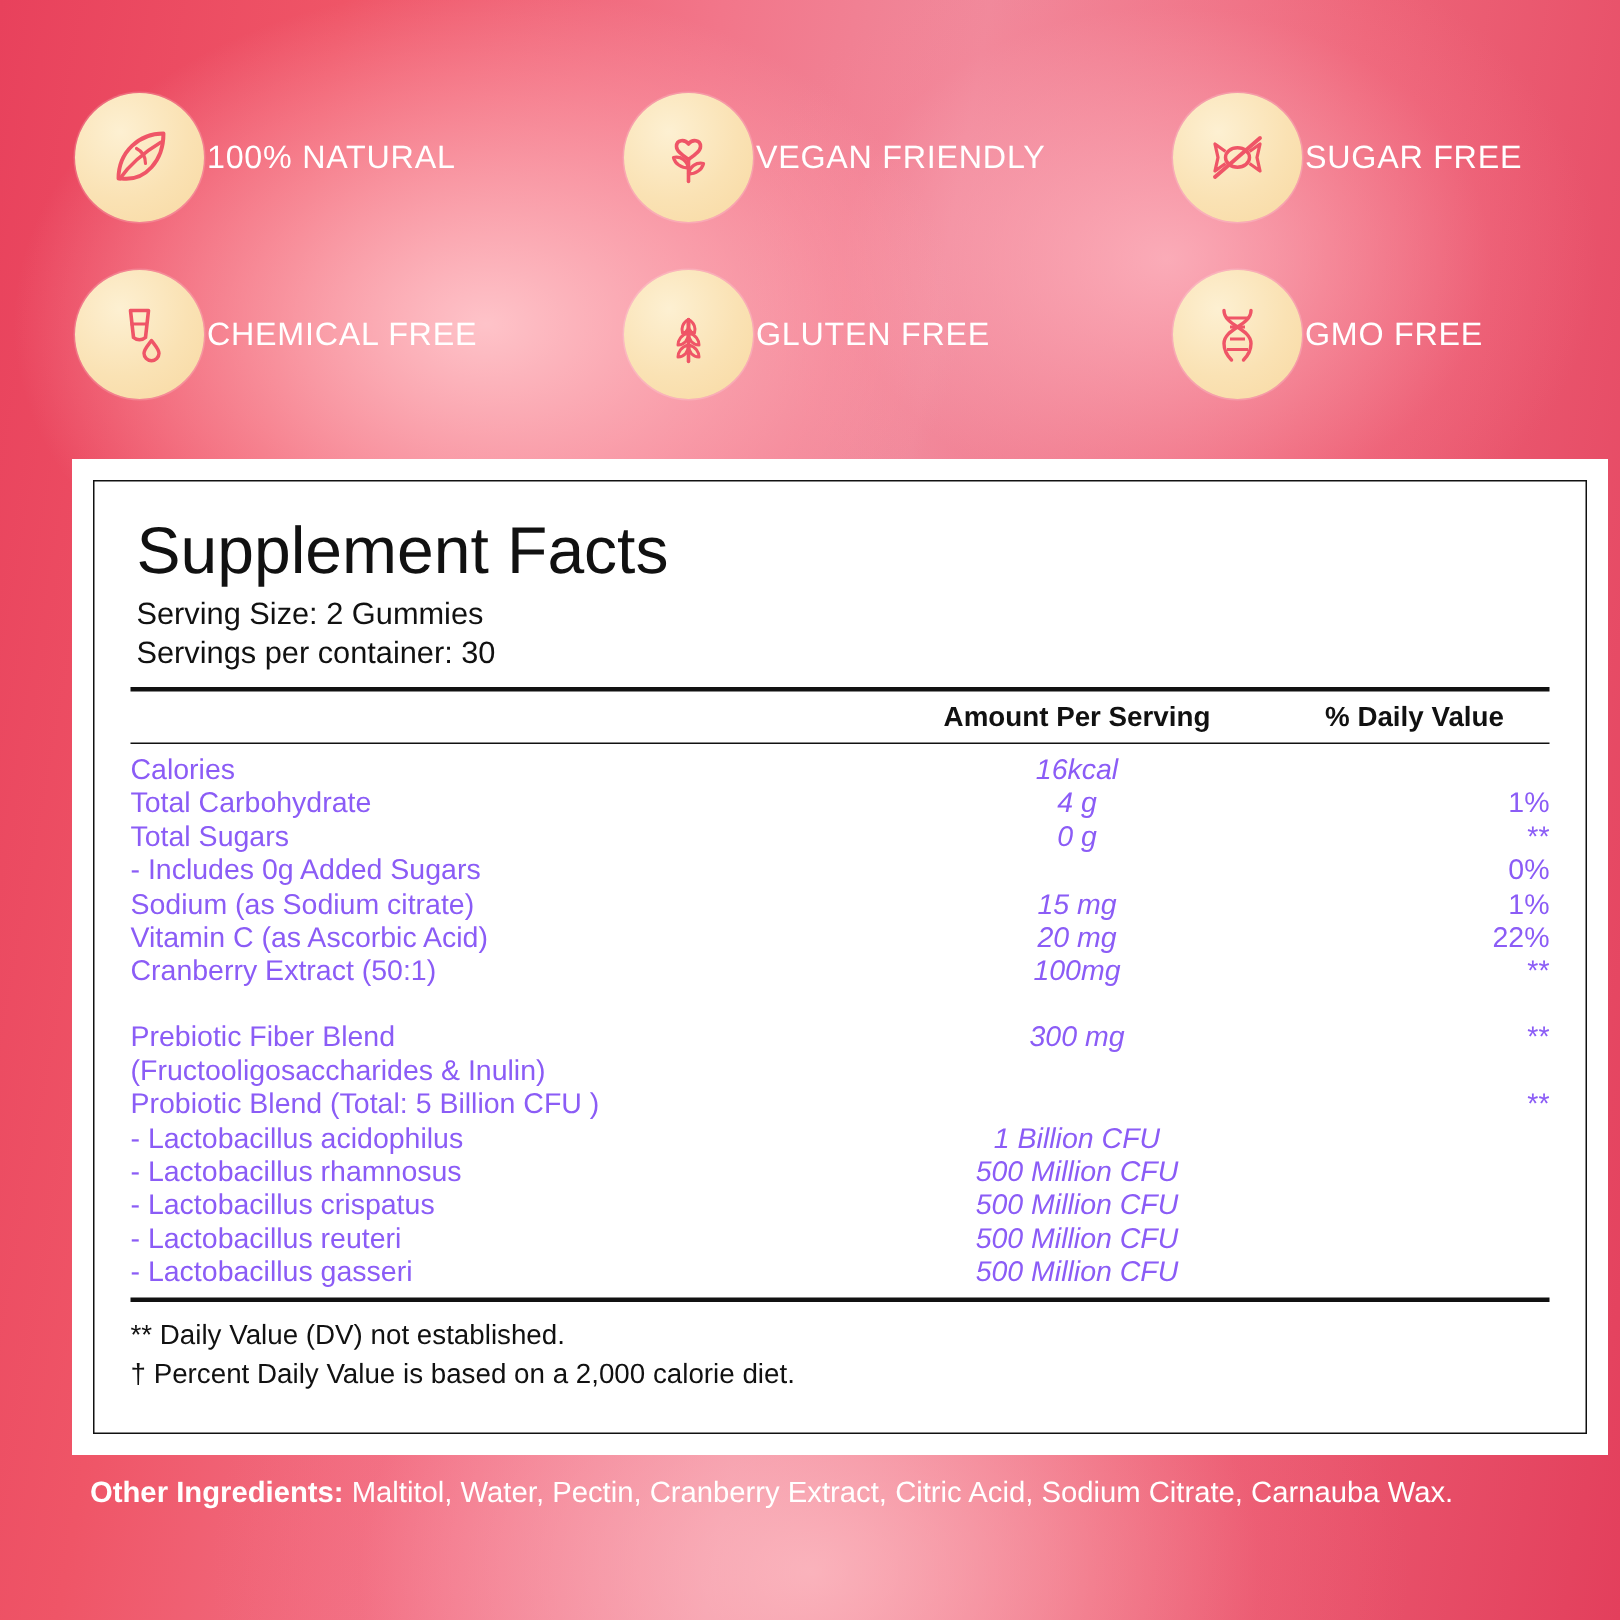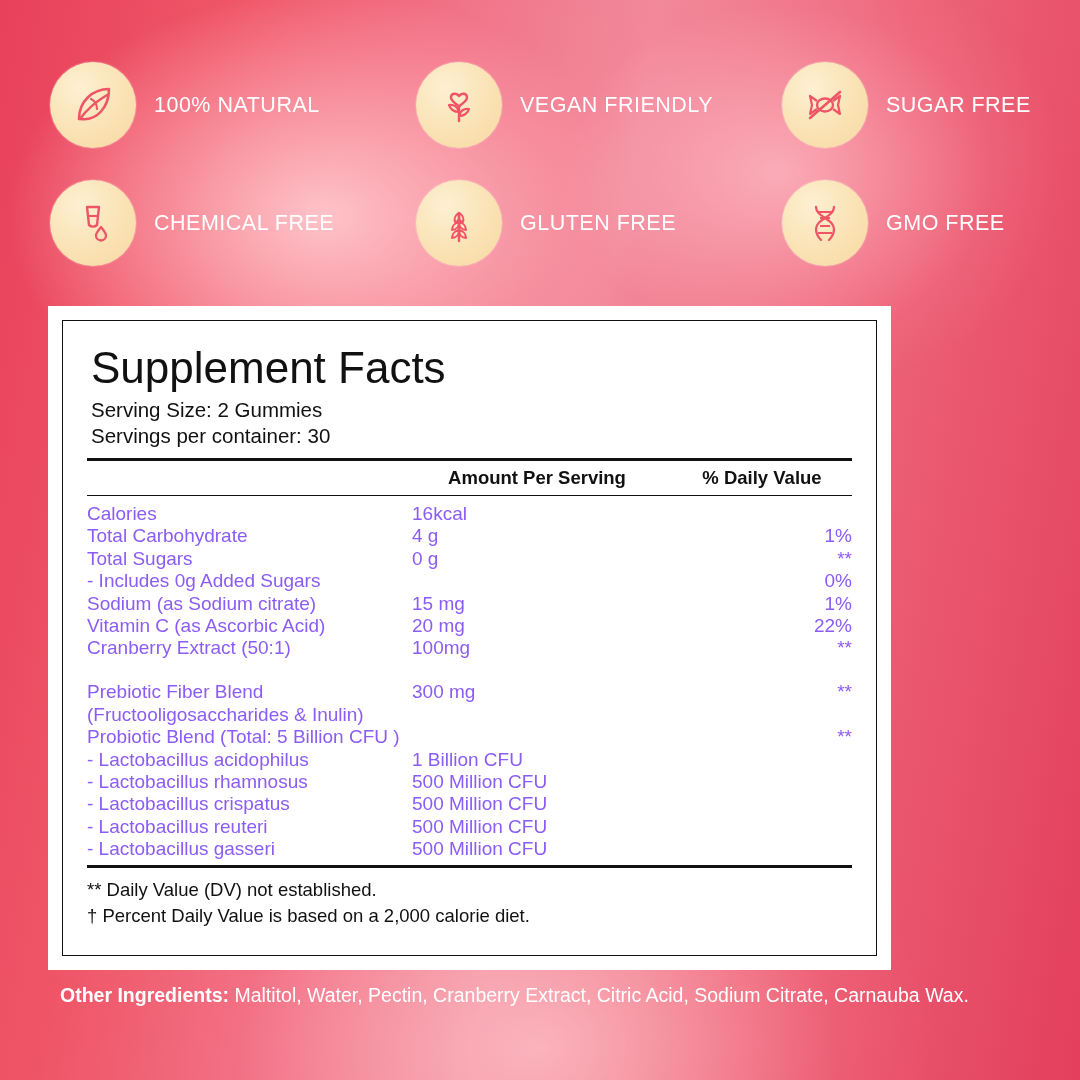--- a/index.html
+++ b/index.html
@@ -30,21 +30,21 @@
     top: 46px;
     left: 50px;
     width: 990px;
     display: grid;
     grid-template-columns: 366px 366px 258px;
     grid-template-rows: 118px 118px;
   }
   .badge {
     display: flex;
     align-items: center;
-    gap: 18px;
+    gap: 2px;
   }
   .badge-circle {
     width: 86px;
     height: 86px;
     border-radius: 50%;
     background: radial-gradient(circle at 35% 30%, #fdf0d2 0%, #fae2b4 55%, #f8d9a2 100%);
     display: flex;
     align-items: center;
     justify-content: center;
     flex: 0 0 auto;
@@ -56,21 +56,21 @@
     font-size: 21.5px;
     letter-spacing: 0.5px;
     white-space: nowrap;
   }
 
   
   .facts-panel {
     position: absolute;
     left: 48px;
     top: 306px;
-    width: 843px;
+    width: 1024px;
     height: 664px;
     background: #ffffff;
     box-sizing: border-box;
     padding: 14px;
   }
   .facts-inner {
     border: 1.5px solid #111;
     width: 100%;
     height: 100%;
     box-sizing: border-box;
@@ -116,21 +116,21 @@
 
   .rows { padding-top: 7px; }
   .frow {
     display: flex;
     font-size: 19px;
     color: #8b5cf6;
     line-height: 1.18;
     min-height: 21.6px;
   }
   .frow .c1 { flex: 1 1 auto; white-space: nowrap; }
-  .frow .c2 { width: 250px; text-align: left; padding-right: 10px; white-space: nowrap; }
+  .frow .c2 { width: 250px; text-align: center; padding-right: 10px; white-space: nowrap; font-style: italic; }
   .frow .c3 { width: 180px; text-align: right; white-space: nowrap; }
 
   .footnotes {
     padding-top: 9px;
     font-size: 18.5px;
     color: #111;
     line-height: 1.42;
   }
 
   

